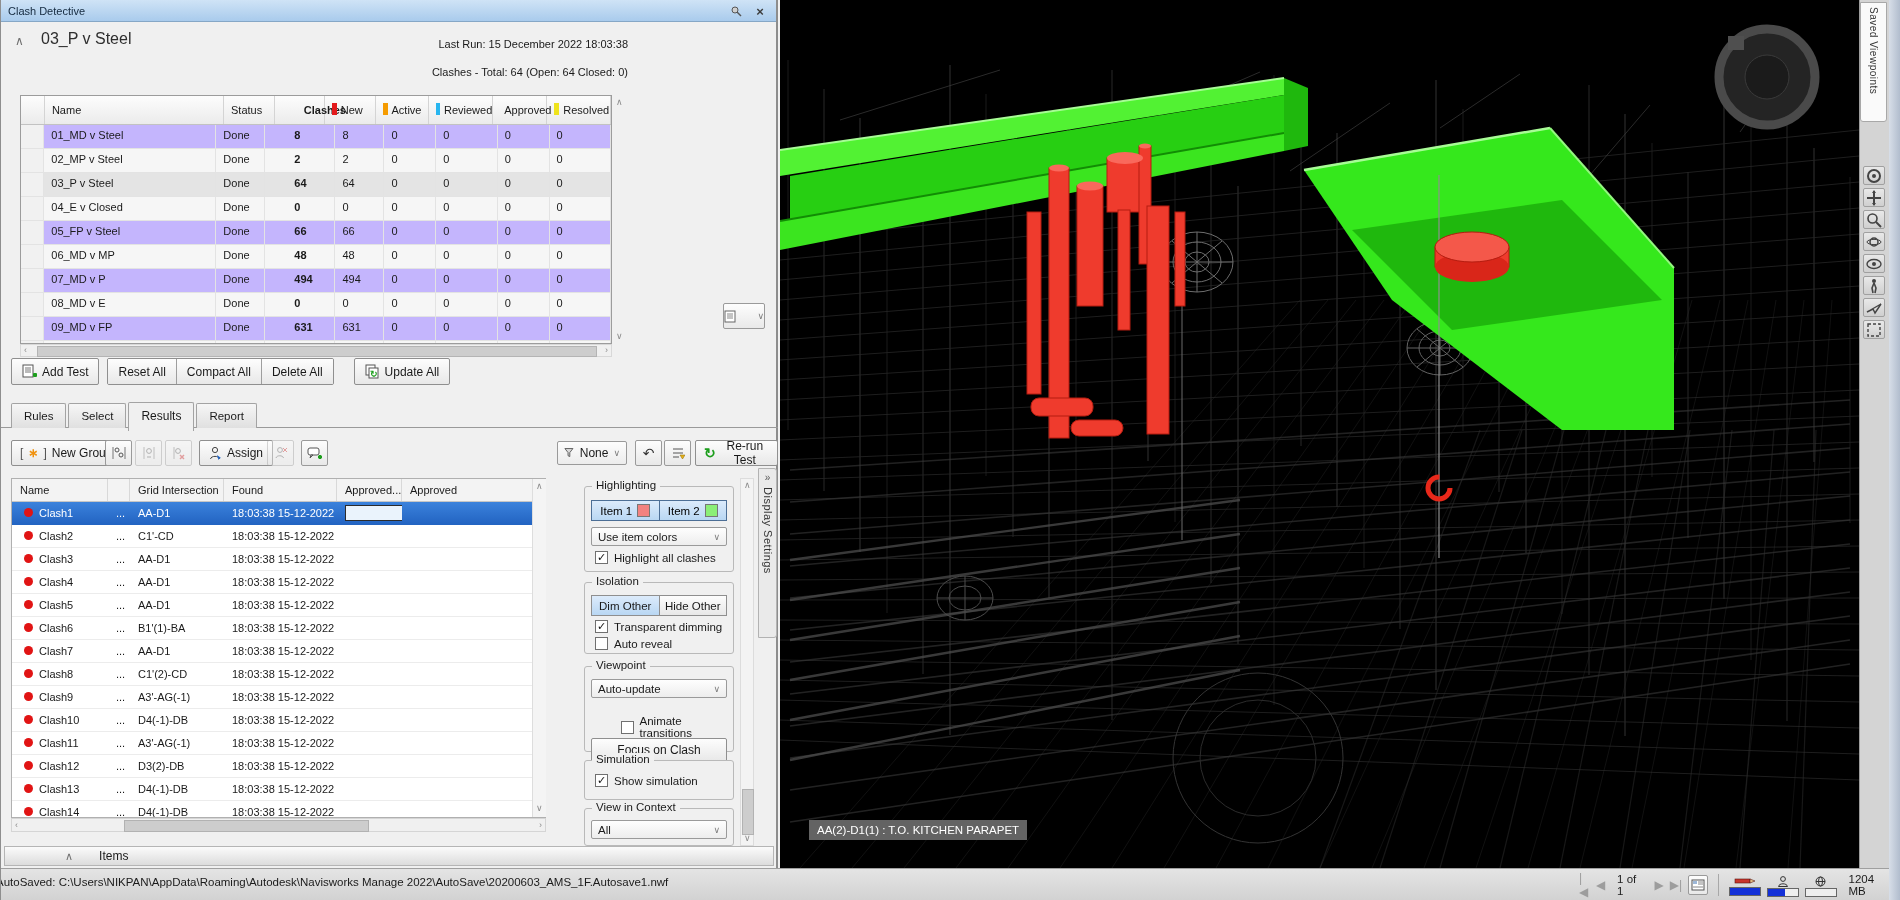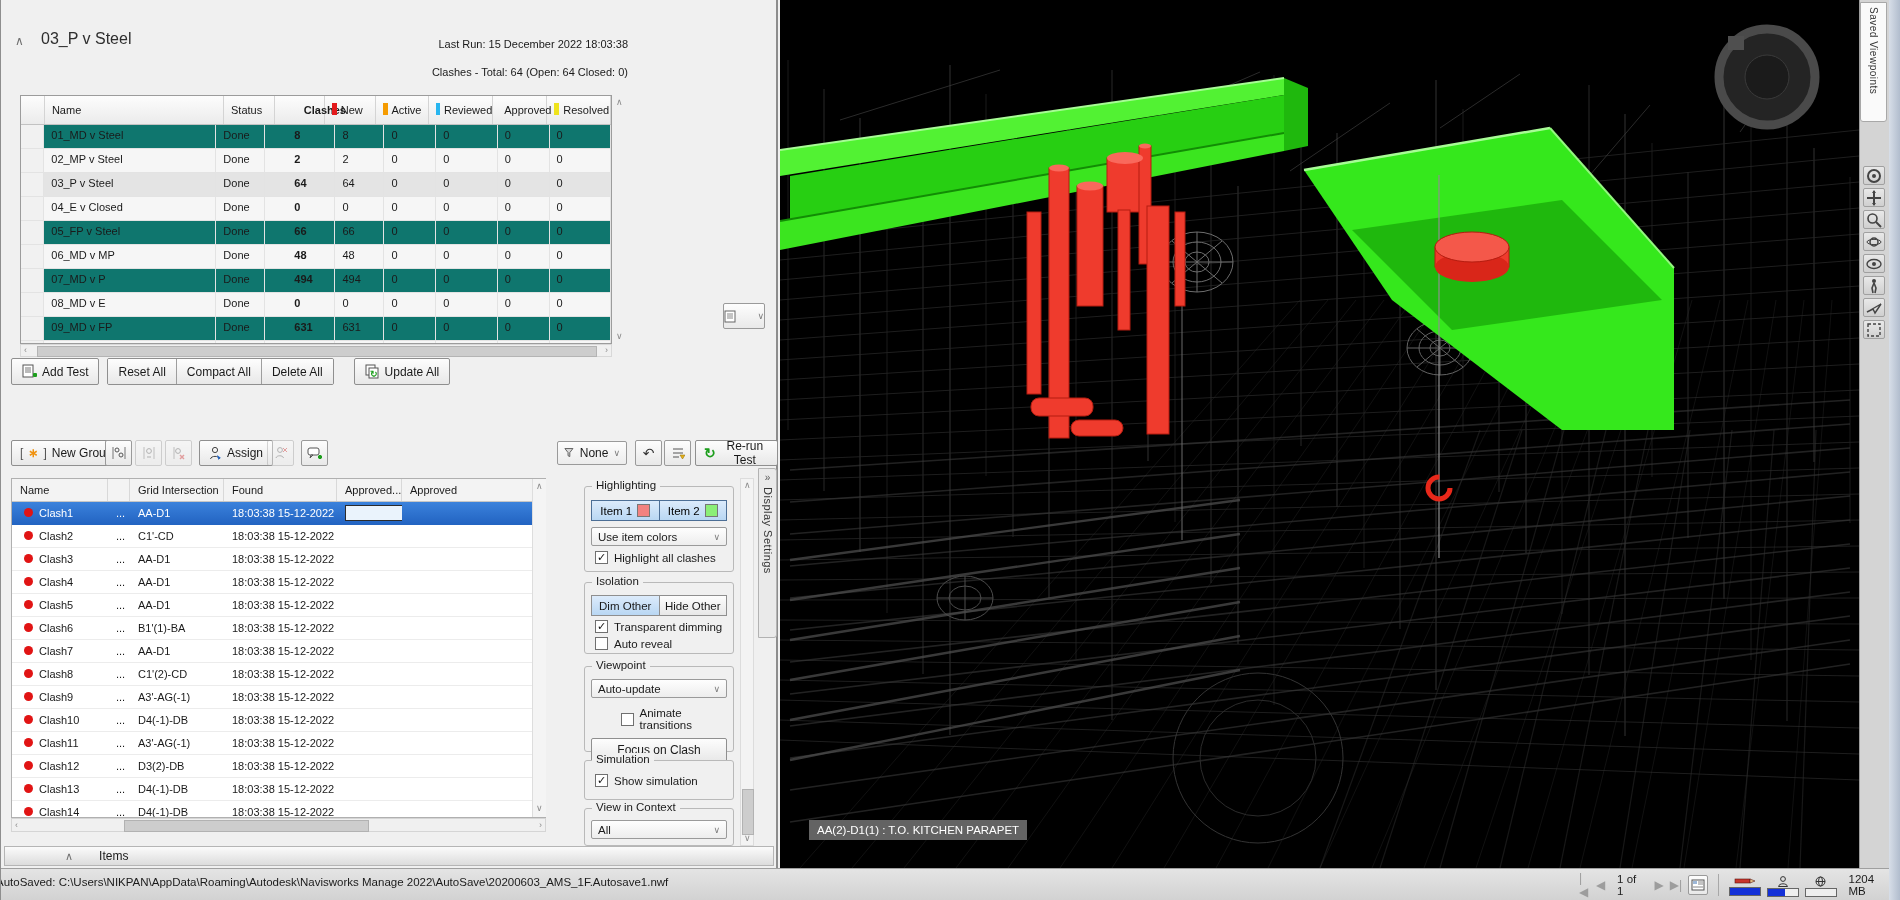--- a/index.html
+++ b/index.html
@@ -17,21 +17,21 @@
   .cd-close{right:8px;font-size:13px;font-weight:bold;}
   .cd-pin{right:32px;}
 
   .hdr-chevron{position:absolute;left:14px;top:34px;color:#6f6f6f;font-size:12px;}
   .test-name{position:absolute;left:40px;top:30px;font-size:16px;color:#2e2e2e;}
   .lastrun{position:absolute;right:148px;top:38px;font-size:11px;}
   .summary{position:absolute;right:148px;top:66px;font-size:11px;}
 
   
   .tests{position:absolute;left:19px;top:95px;width:592px;height:249px;background:#fff;border:1px solid #9c9c9c;box-sizing:border-box;overflow:hidden;}
-  .trow{display:flex;height:23px;border-bottom:1px solid #e3e3e3;background:#0f766e;}
+  .trow{display:flex;height:23px;border-bottom:1px solid #e3e3e3;background:#c4b5fd;}
   .trow.alt{background:#f6f6f6;}
   .trow.sel{background:#e4e4e4;}
   .trow.partial{height:12px;overflow:hidden;border-bottom:none;}
   .tcell{box-sizing:border-box;border-right:1px solid #e3e3e3;padding:4px 0 0 7px;overflow:hidden;white-space:nowrap;}
   .tcell.selcol{background:#f1f1f1;}
   .tests-head{display:flex;height:28px;background:linear-gradient(#fdfdfd,#ebebeb);border-bottom:1px solid #c2c2c2;}
   .thcell{box-sizing:border-box;border-right:1px solid #d4d4d4;padding:8px 0 0 7px;white-space:nowrap;display:flex;align-items:flex-start;gap:4px;}
   .chip{display:inline-block;width:5px;height:12px;margin-top:-1px;}
   .bold{font-weight:bold;margin-left:22px;}
   .hscroll{position:absolute;left:19px;top:344px;width:592px;height:13px;background:#f0f0f0;border:1px solid #d8d8d8;box-sizing:border-box;}
@@ -132,20 +132,30 @@
   .mem{font-size:11.5px;margin-left:6px;}
   .vdiv{width:1px;height:22px;background:#a8a8a8;margin:0 4px;}
 </style>
 </head>
 <body>
 
 <div class="app">
 
   <section class="cd-panel">
 
+    <div class="cd-title">
+      <span class="t">Clash Detective</span>
+      <span class="winbtn cd-pin">
+        <svg width="12" height="12" viewBox="0 0 12 12">
+            <circle cx="5" cy="5" r="3" fill="#cfcfcf" stroke="#555"></circle>
+            <line x1="7" y1="7" x2="11" y2="11" stroke="#555" stroke-width="1.4"></line>
+          </svg>
+      </span>
+      <span class="winbtn cd-close">×</span>
+    </div>
 
     <span class="hdr-chevron">∧</span>
     <div class="test-name">03_P v Steel</div>
     <div class="lastrun">
       <span>Last Run:</span>
       <span>15 December 2022 18:03:38</span>
     </div>
     <div class="summary">Clashes - Total: 64 (Open: 64  Closed: 0)</div>
 
     <div class="tests">
@@ -341,20 +351,21 @@
       <button class="btn">
         <svg width="15" height="15" viewBox="0 0 15 15">
             <rect x="1" y="1" width="9" height="10" fill="#fff" stroke="#555"></rect>
             <rect x="4" y="4" width="9" height="10" fill="#fff" stroke="#555"></rect>
             <text x="5" y="13" font-size="9" fill="#1d9e1d" font-weight="bold">↻</text>
           </svg>
         <span>Update All</span>
       </button>
     </div>
 
+    <div class="tabbar" id="tabbar"><span class="tab" style="margin-left: 10px;">Rules</span><span class="tab">Select</span><span class="tab active">Results</span><span class="tab">Report</span></div>
 
     <div class="rtool">
       <button class="btn abs" style="left:10px;top:2px;height:26px;padding:0 8px;">
         <span style="color:#555;">[</span>
           <span style="color:#f0920e;font-weight:bold;">∗</span>
           <span style="color:#555;">]</span>
         <span>New Group</span>
       </button>
       <span class="icbtn abs" style="left:104px;top:2px;">
         <svg width="14" height="14" viewBox="0 0 14 14">
@@ -604,21 +615,21 @@
         <span>Auto reveal</span>
       </div>
     </div>
 
     <div class="gbox" style="top:666px;height:86px;">
       <span class="glabel">Viewpoint</span>
       <div class="select" style="top:12px;">
         <span>Auto-update</span>
           <span class="ddv">∨</span>
       </div>
-      <div class="cbrow" style="left:10px;top:40px;padding-left:26px;">
+      <div class="cbrow" style="left:10px;top:48px;padding-left:26px;">
         <span class="cb"></span>
         <span>Animate transitions</span>
       </div>
       <button class="btn focusbtn" style="top:55px;margin-top:16px;">
         <span>Focus on Clash</span>
       </button>
     </div>
 
     <div class="gbox" style="top:760px;height:40px;">
       <span class="glabel">Simulation</span>

